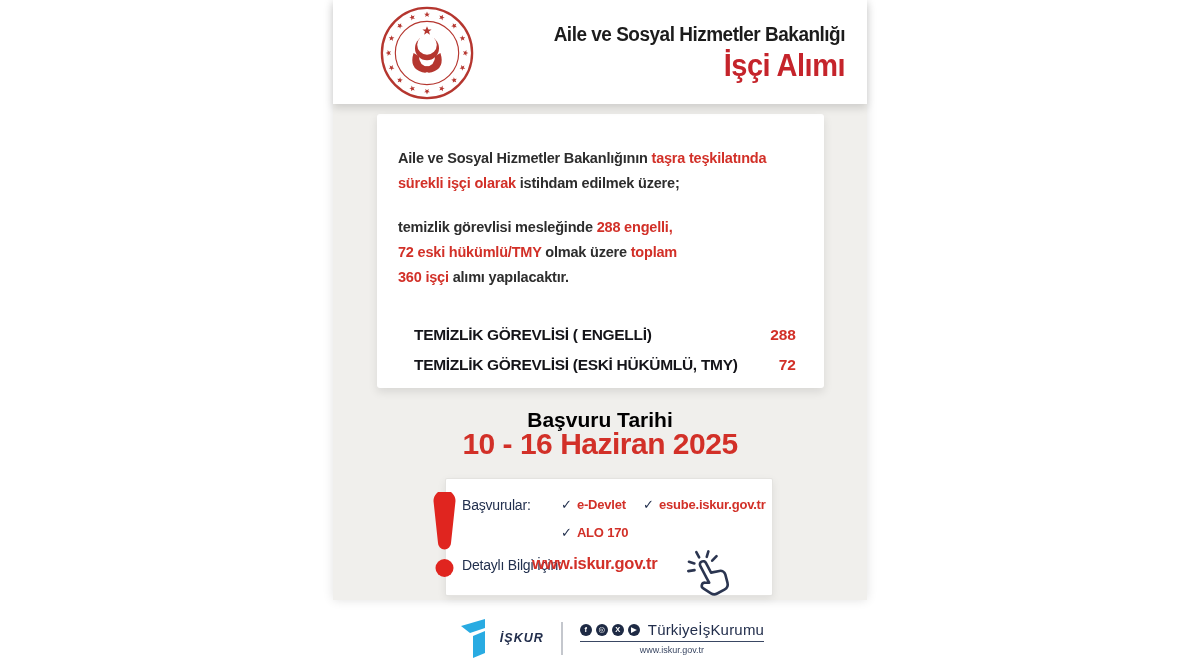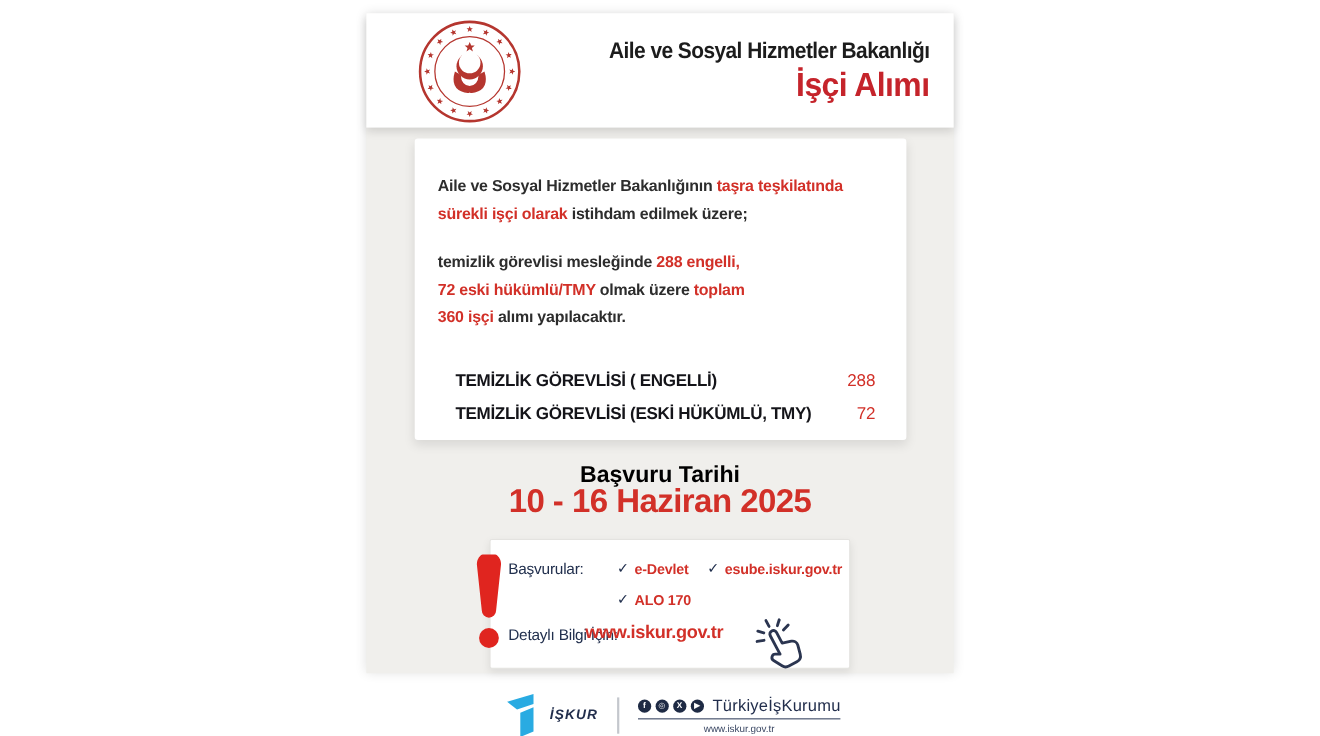--- a/index.html
+++ b/index.html
@@ -1,20 +1,20 @@
 <!DOCTYPE html>
 <html style="--accent-red: #d23028; --title-red: #c5242b; --navy: #22304e; --iskur-blue: #29abe2; --poster-bg: #f0efec;"><head>
 <meta charset="utf-8">
 <style>
   * { margin:0; padding:0; box-sizing:border-box; }
   html,body { width:1200px; height:669px; background:#ffffff; overflow:hidden;
               font-family:"Liberation Sans","DejaVu Sans",sans-serif; }
   .canvas { position:relative; width:1200px; height:669px; background:#ffffff; }
 
-  .poster { position:absolute; left:333px; top:12px; width:534px; height:600px;
+  .poster { position:absolute; left:333px; top:0; width:534px; height:600px;
             background:var(--poster-bg,#f0efec); box-shadow:0 0 10px rgba(0,0,0,.12); }
 
   
   .poster-header { position:absolute; left:0; top:0; width:100%; height:104px;
                    background:#ffffff; box-shadow:0 4px 8px rgba(0,0,0,.14); z-index:3; }
   .emblem { position:absolute; left:46px; top:5px; width:96px; height:96px; }
   .titles { position:absolute; right:22px; top:22px; text-align:right; }
   .ministry-title { font-size:19px; font-weight:700; letter-spacing:-0.5px;
                     color:#1c1c1c; line-height:26px; transform:scaleY(1.08); }
   .program-title  { font-size:29px; font-weight:700; letter-spacing:-0.5px;
@@ -23,21 +23,21 @@
   
   .card { position:absolute; left:44px; top:114px; width:447px; height:274px;
           background:#ffffff; border-radius:3px; box-shadow:0 4px 10px rgba(0,0,0,.10);
           padding:32px 8px 0 21px; }
   .para { font-size:14.5px; font-weight:700; letter-spacing:-0.2px; line-height:25px;
           color:#2d2d2d; margin-bottom:19px; }
   .para .hl { color:var(--accent-red,#d23028); }
   .ptable { margin:30px 20px 0 16px; }
   .prow { display:flex; justify-content:space-between; align-items:flex-start; line-height:30px; }
   .plabel { font-size:15.5px; font-weight:700; letter-spacing:-0.3px; color:#141419; }
-  .pvalue { font-size:15.5px; font-weight:400; color:var(--accent-red,#d23028); }
+  .pvalue { font-size:15.5px; font-weight:700; color:var(--accent-red,#d23028); }
 
   
   .date-label { position:absolute; left:0; top:408px; width:100%; text-align:center;
                 font-size:21px; font-weight:700; color:#000000; }
   .date-value { position:absolute; left:0; top:427px; width:100%; text-align:center;
                 font-size:30px; font-weight:700; letter-spacing:-0.5px;
                 color:var(--accent-red,#d23028); }
 
   
   .info-box { position:absolute; left:112px; top:478px; width:328px; height:118px;

